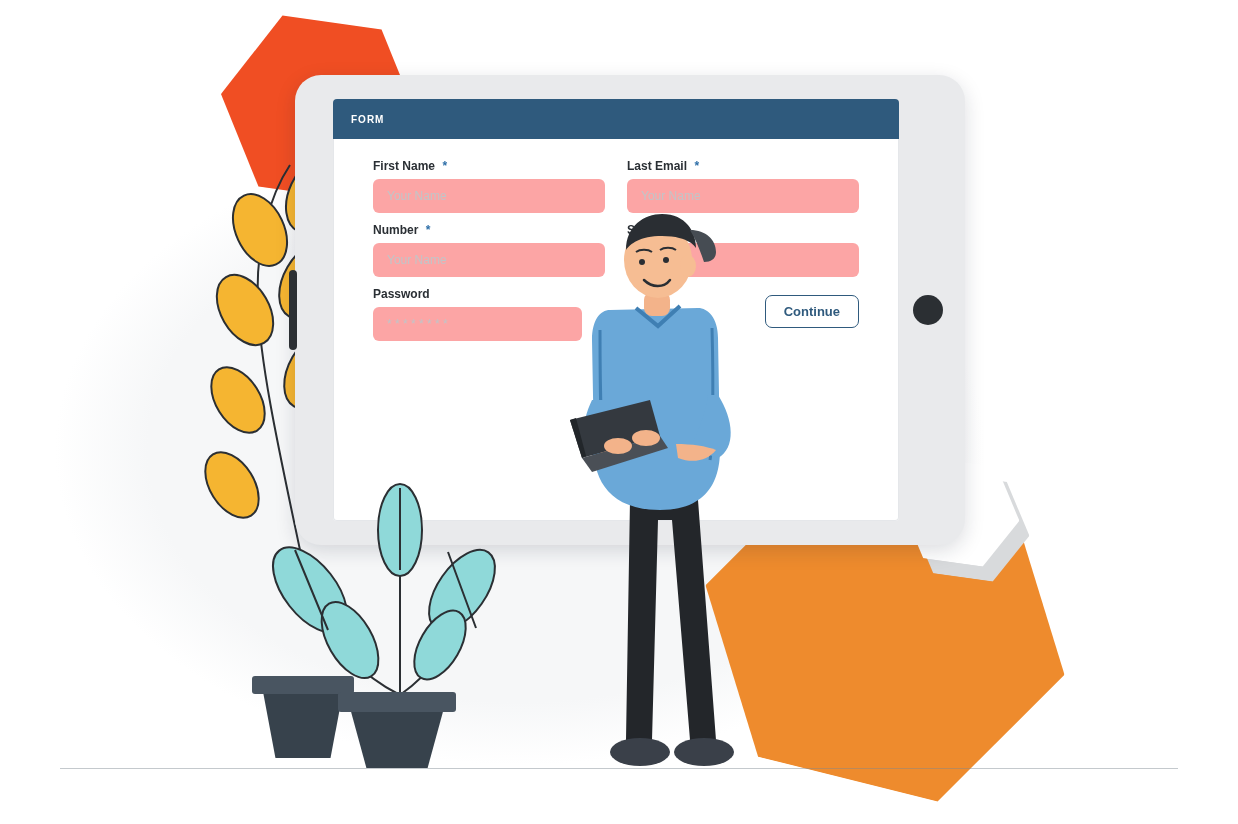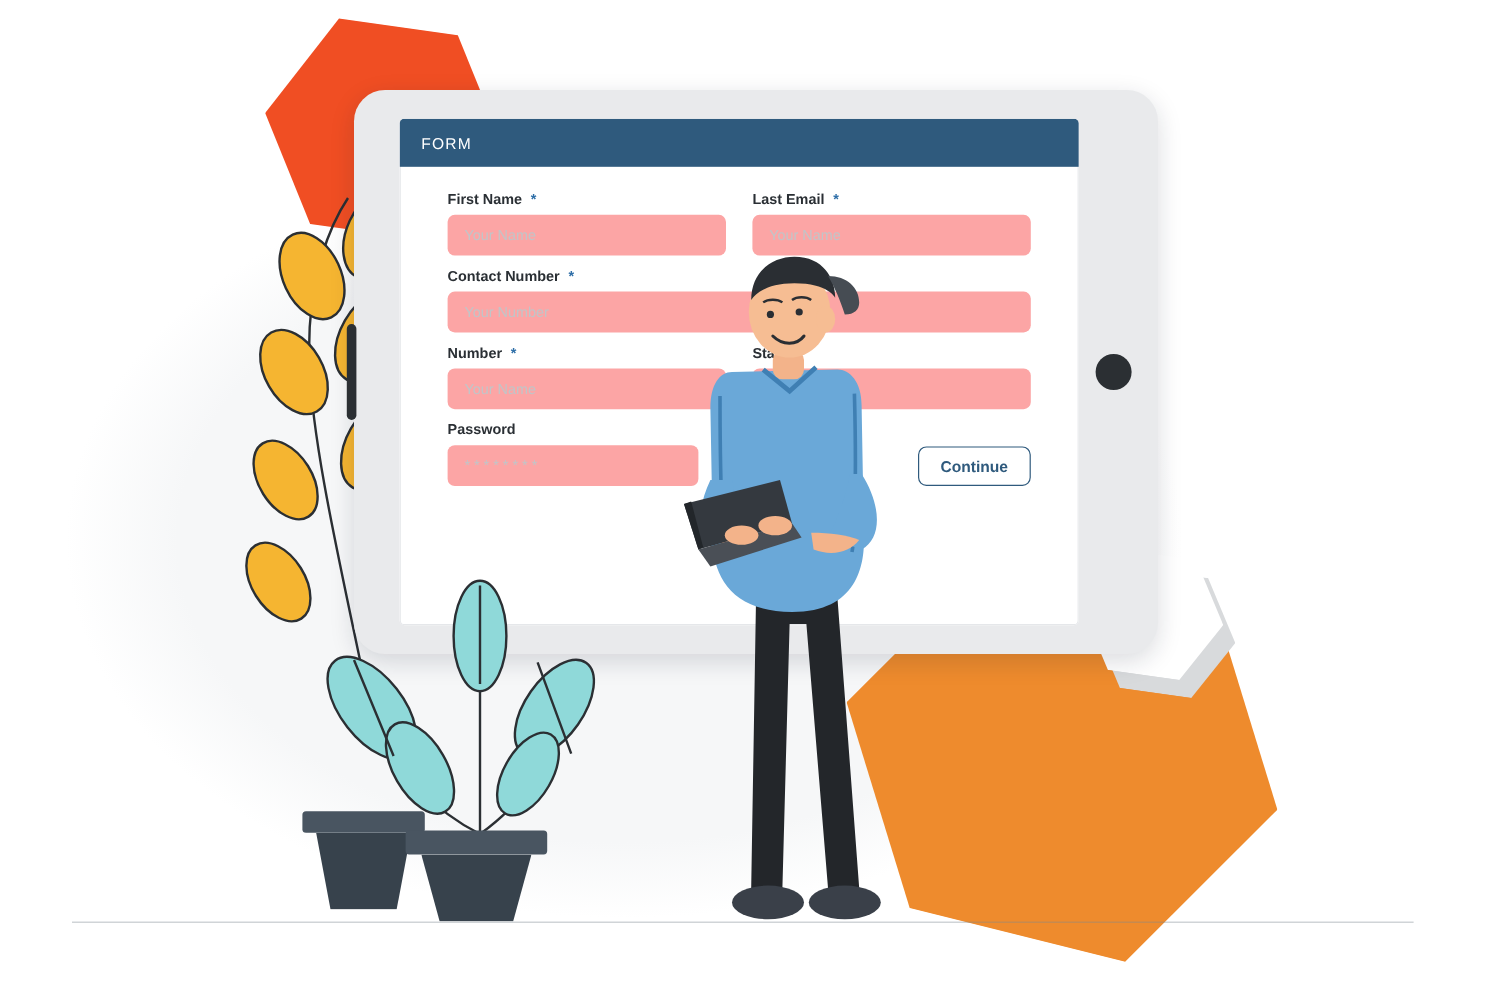--- a/index.html
+++ b/index.html
@@ -18,32 +18,32 @@
   .hex-white-top  { left:900px; top:460px; width:120px; height:105px; background:#ffffff; transform:rotate(8deg); box-shadow:0 8px 22px rgba(0,0,0,.15);}
   .hex-grey-top  { left:910px; top:475px; width:120px; height:105px; background:#d8dadc; transform:rotate(8deg);}
 
   
   .tablet { position:absolute; left:295px; top:75px; width:670px; height:470px;
             background:#e9eaec; border-radius:26px; box-shadow:0 6px 20px rgba(20,30,50,.15);}
   .tablet-side-btn { position:absolute; left:-6px; top:195px; width:8px; height:80px; background:#2b2f33; border-radius:4px;}
   .tablet-cam { position:absolute; right:22px; top:50%; transform:translateY(-50%); width:30px; height:30px; background:#2b2f33; border-radius:50%;}
   .screen { position:absolute; left:38px; right:66px; top:24px; bottom:24px; background:#ffffff; border-radius:4px; overflow:hidden; box-shadow: inset 0 0 0 1px #e5e7ea;}
   .header-bar { background:#2f5a7d; color:#fff; height:40px; display:flex; align-items:center; padding:0 18px; letter-spacing:1px;}
-  .header-title { font-weight:400; font-size:13px; }
+  .header-title { font-weight:700; font-size:10px; }
   .form-body { padding:20px 40px 16px 40px; }
   .row { display:flex; gap:22px; margin-bottom:10px;}
   .col { flex:1; min-width:0;}
   .label { font-size:12px; font-weight:600; color:#2a2f34; margin-bottom:6px; display:block;}
   .req { color:#2f6fa8; margin-left:4px; font-weight:600;}
   .input { width:100%; height:34px; border:none; background:#fca5a5; border-radius:6px; padding:0 14px; font-size:12px; color:#333;}
   .input::placeholder { color:#c1c5c8; }
   .actions { display:flex; justify-content:flex-end; margin-top:8px;padding-left:20px;}
   .btn-continue { background:#fff; border:1.5px solid #2f5a7d; color:#2f5a7d; font-weight:700; font-size:13px; padding:8px 18px; border-radius:7px; cursor:pointer;}
 
-  .password-row { display:flex; gap:30px; align-items:flex-end;}
+  .password-row { display:flex; gap:30px; align-items:flex-start;}
   .password-col { width:43%; }
 
   
   svg.abs { position:absolute; }
 
   
   .pot { position:absolute; background:#37424c; }
   .pot1-rim { left:252px; top:676px; width:102px; height:18px; background:#495561; border-radius:3px;}
   .pot1-body{ left:260px; top:694px; width:86px;  height:64px; background:#37424c; clip-path:polygon(4% 0,96% 0,82% 100%,18% 100%);}  
   .pot2-rim { left:338px; top:692px; width:118px; height:20px; background:#495561; border-radius:3px;}
@@ -100,29 +100,20 @@
           <div class="col">
             <label class="label">
               <span>Last Email</span>
               <span class="req">*</span>
             </label>
             <input class="input" placeholder="Your Name" style="">
           </div>
         </div>
 
 
-        <div class="row">
-          <div class="col">
-            <label class="label">
-              <span>Contact  Number</span>
-              <span class="req">*</span>
-            </label>
-            <input class="input" placeholder="Your Number" style="">
-          </div>
-        </div>
 
         <div class="row">
           <div class="col">
             <label class="label">
               <span>Number</span>
               <span class="req">*</span>
             </label>
             <input class="input" placeholder="Your Name" style="">
           </div>
           <div class="col">

